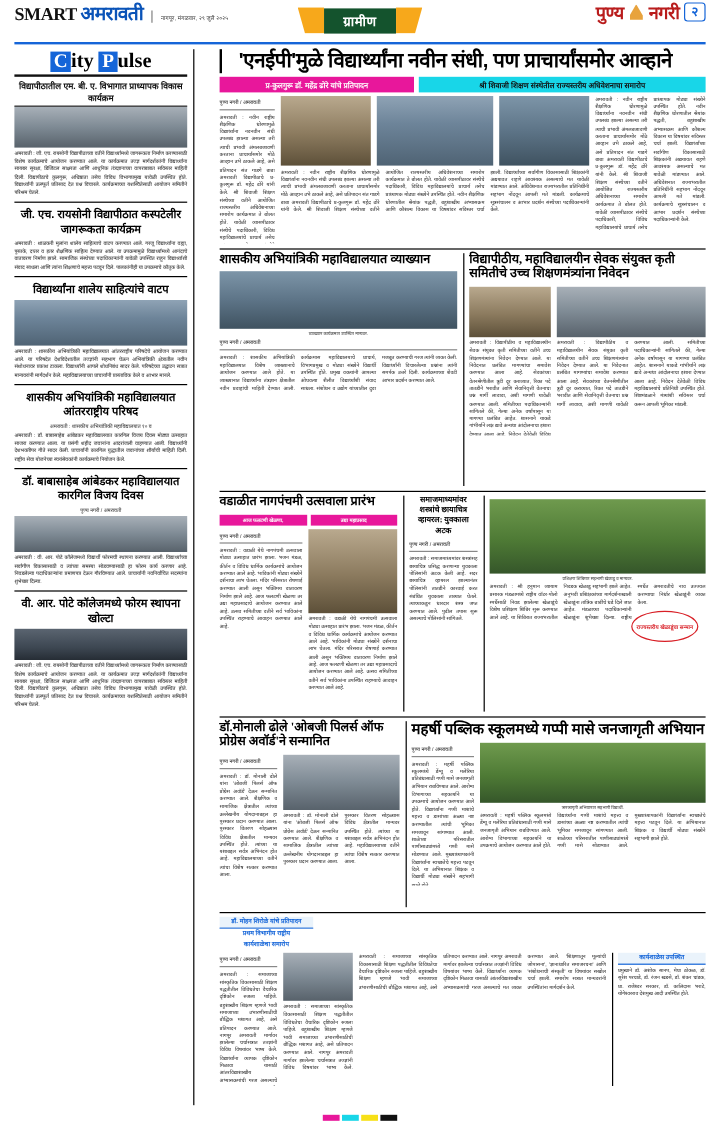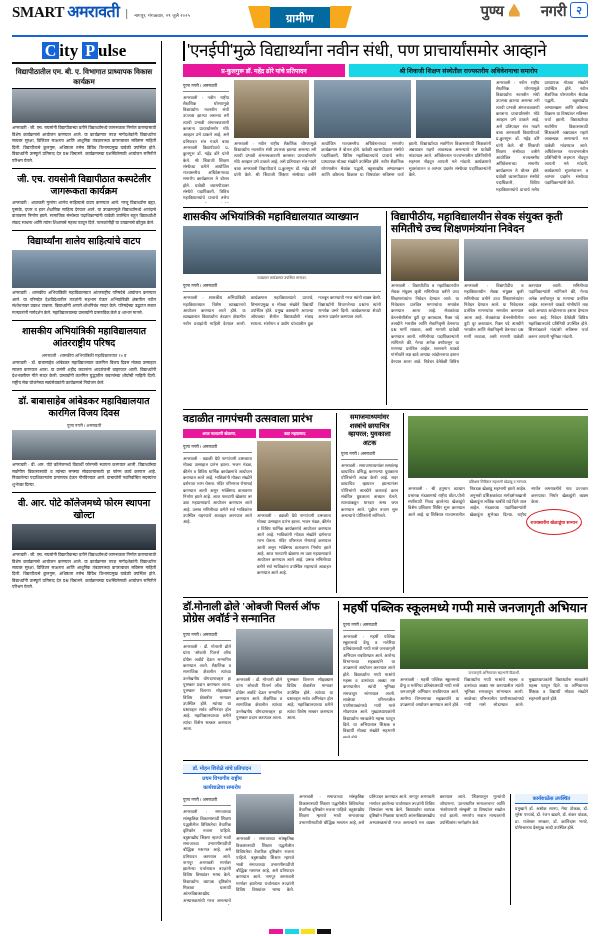--- a/index.html
+++ b/index.html
@@ -17,23 +17,23 @@
   .mast-left { display:flex; align-items:baseline; gap:3px; }
   .smart { font-family:"Liberation Serif", serif; font-size:15px; font-weight:bold; color:#111; letter-spacing:-0.3px; }
   .amravati { font-size:16px; font-weight:bold; color:#0a53b8; letter-spacing:-0.5px; }
   .mast-sep { color:#777; font-size:11px; margin:0 3px; }
   .mast-date { font-size:4.6px; color:#333; letter-spacing:0.1px; white-space:nowrap; }
   .mast-center { position:absolute; left:50%; transform:translateX(-50%); top:6px; }
   .ribbon { position:relative; display:flex; align-items:center; justify-content:center; }
   .ribbon .wing { width:22px; height:22px; background:#f7a81b; }
   .ribbon .wing.l { clip-path: polygon(0 0,100% 0,100% 100%,28% 100%); }
   .ribbon .wing.r { clip-path: polygon(0 0,100% 0,72% 100%,0 100%); }
-  .ribbon .core { background:#0369a1; color:#fff; font-size:11px; font-weight:bold; padding:3px 16px; letter-spacing:0.5px; }
+  .ribbon .core { background:#14532d; color:#fff; font-size:11px; font-weight:bold; padding:3px 16px; letter-spacing:0.5px; }
   .mast-right { position:absolute; right:0; display:flex; align-items:center; gap:4px; }
-  .punya { font-size:15px; font-weight:bold; color:#404040; letter-spacing:-0.4px;margin-left:16px; }
+  .punya { font-size:15px; font-weight:bold; color:#b91c1c; letter-spacing:-0.4px; }
   .logo-mark { display:inline-block; width:11px; height:13px; background:#e8a33d; clip-path: polygon(50% 0,100% 72%,100% 100%,0 100%,0 72%); vertical-align:middle; margin:0 1px; }
   .pageno { border:1px solid #1565d8; color:#1565d8; font-size:11px; font-weight:bold; padding:0px 5px; border-radius:3px; line-height:14px; }
   .mast-rule { height:2px; background:#1565d8; margin-top:1px; }
 
   
   .body-grid { display:flex; gap:21px; margin-top:4px; height:880px; }
   .col-left { width:150px; flex:0 0 150px; border-right:1px solid #000; padding-right:5px; }
   .col-main { flex:1; }
 
   
@@ -50,21 +50,21 @@
   .photo { width:100%; background:#9aa7b0; position:relative; overflow:hidden; }
   .photo.group { background:linear-gradient(180deg,#8fa3b5 0%,#6d8499 40%,#4f6374 100%); }
   .photo.crowd { background:linear-gradient(180deg,#7d95a8 0%,#5d7487 50%,#3f5260 100%); }
   .photo.stage { background:linear-gradient(180deg,#b9a98e 0%,#8b7a5e 55%,#5d5039 100%); }
   .photo.green { background:linear-gradient(180deg,#6f9a4e 0%,#4e7a35 55%,#35562a 100%); }
   .photo.indoor { background:linear-gradient(180deg,#a8b0b8 0%,#7e8a94 50%,#58626b 100%); }
   .photo.dark { background:linear-gradient(180deg,#5a6470 0%,#3d4752 60%,#262d35 100%); }
   .photo-cap { font-size:3.6px; text-align:center; color:#333; margin-top:1px; }
 
   
-  .main-head { font-size:17px; font-weight:normal; line-height:1.15; color:#000; letter-spacing:-0.3px; padding-left:2px; border-left:2px solid #000; }
+  .main-head { font-size:17px; font-weight:bold; line-height:1.15; color:#000; letter-spacing:-0.3px; padding-left:14px; border-left:2px solid #000; }
   .sub-bars { display:flex; gap:4px; margin-top:3px; }
   .bar { font-size:6.2px; font-weight:bold; color:#111; padding:2px 4px; text-align:center; }
   .bar.magenta { background:#e8179b; color:#fff; }
   .bar.cyan { background:#18d6e8; color:#111; }
 
   
   .mhead { font-size:10.5px; font-weight:bold; line-height:1.22; color:#000;font-family:Liberation Serif, serif; }
   .mhead.big { font-size:12.5px; }
   .mhead.sm { font-size:6.6px; text-align:center; line-height:1.3; }
   .byline { font-size:4.3px; color:#222; margin:2px 0; }

